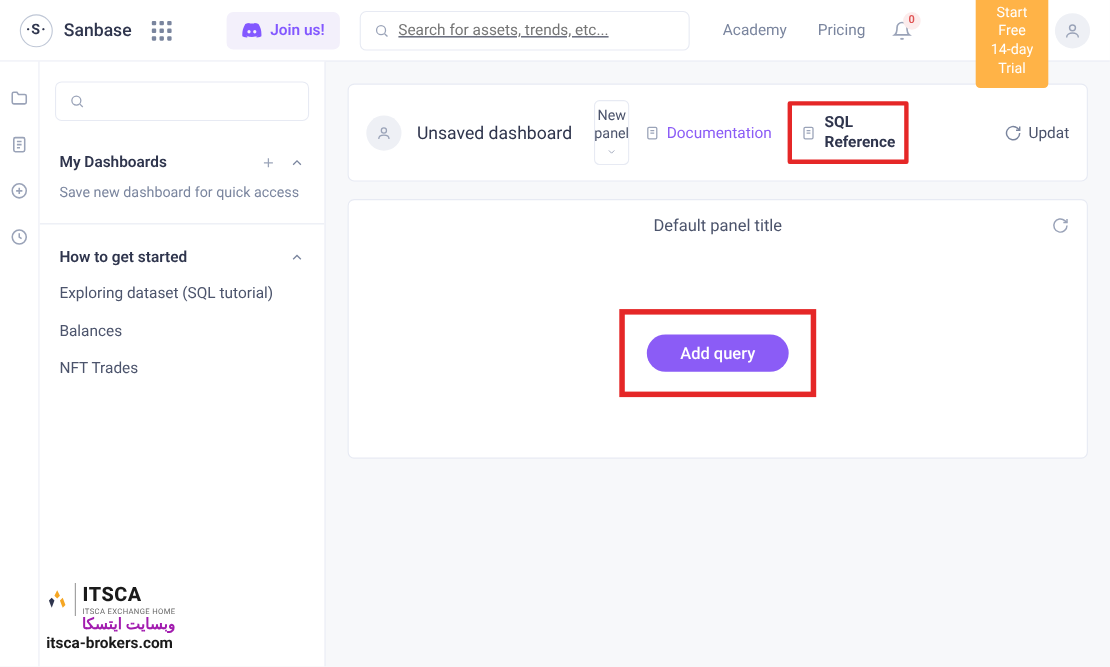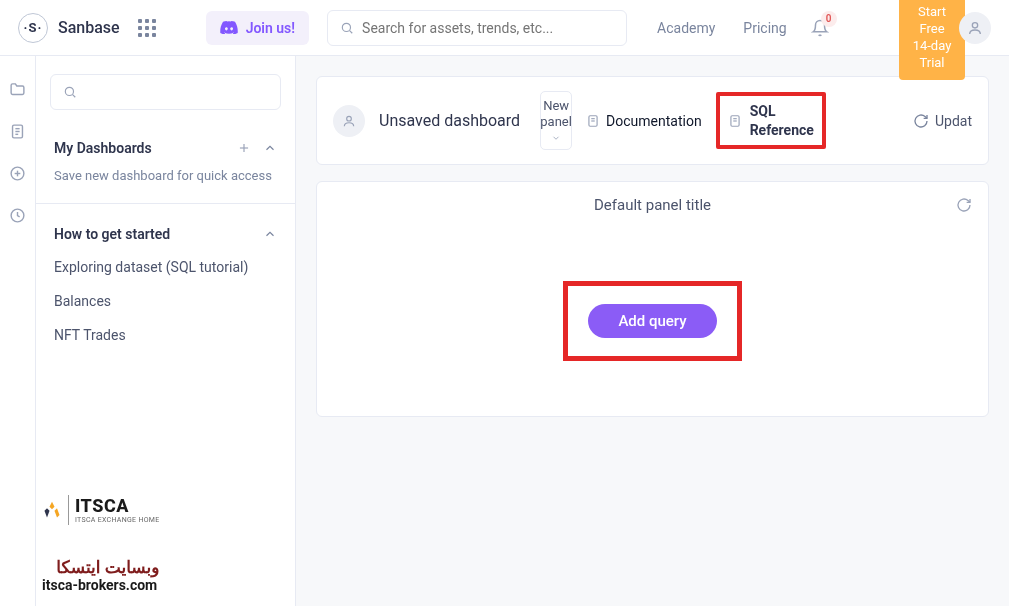--- a/index.html
+++ b/index.html
@@ -83,20 +83,21 @@
       border-radius: 6px;
       padding: 9px 12px;
       color: #9aa3b8;
     }
     .search-bar input {
       border: none;
       outline: none;
       flex: 1;
       font-size: 14px;
       color: #2f354d;
+      text-decoration: underline;
     }
     .nav-links {
       display: flex;
       gap: 28px;
       margin-left: 12px;
     }
     .nav-link {
       color: #7a859e;
       cursor: pointer;
     }
@@ -116,21 +117,21 @@
       height: 16px;
       font-size: 10px;
       display: flex;
       align-items: center;
       justify-content: center;
       font-weight: 600;
     }
     .trial-btn {
       position: absolute;
       top: 0;
-      right: 44px;
+      right: 56px;
       background: #ffb347;
       color: #fff;
       padding: 4px 10px 8px;
       text-align: center;
       font-size: 13px;
       line-height: 1.3;
       border-radius: 0 0 4px 4px;
       width: 66px;
     }
     .avatar-circle {
@@ -289,21 +290,21 @@
       padding: 6px 6px;
       display: flex;
       align-items: center;
       color: #9aa3b8;
       cursor: pointer;
     }
     .tb-link {
       display: flex;
       align-items: center;
       gap: 6px;
-      color: #0f172a;
+      color: #8b5cf6;
       cursor: pointer;
       font-size: 14px;
     }
     .tb-link-multi {
       display: flex;
       align-items: center;
       gap: 8px;
       padding: 4px 6px;
     }
     .tb-link-text-stack {
@@ -391,25 +392,24 @@
       font-size: 18px;
       letter-spacing: 0.5px;
       color: #1a1a1a;
     }
     .wm-sub {
       font-size: 7px;
       color: #666;
       letter-spacing: 0.3px;
     }
     .wm-line2 {
-      font-size: 17px;
-      color: #7f1d1d;
+      font-size: 14px;
+      color: #a21caf;
       font-weight: 700;
       direction: rtl;
-      margin-top: 32px;
     }
     .wm-line3 {
       font-size: 14px;
       font-weight: 700;
       color: #1a1a1a;
     }
     
     
     svg { display: block; }
   </style>

